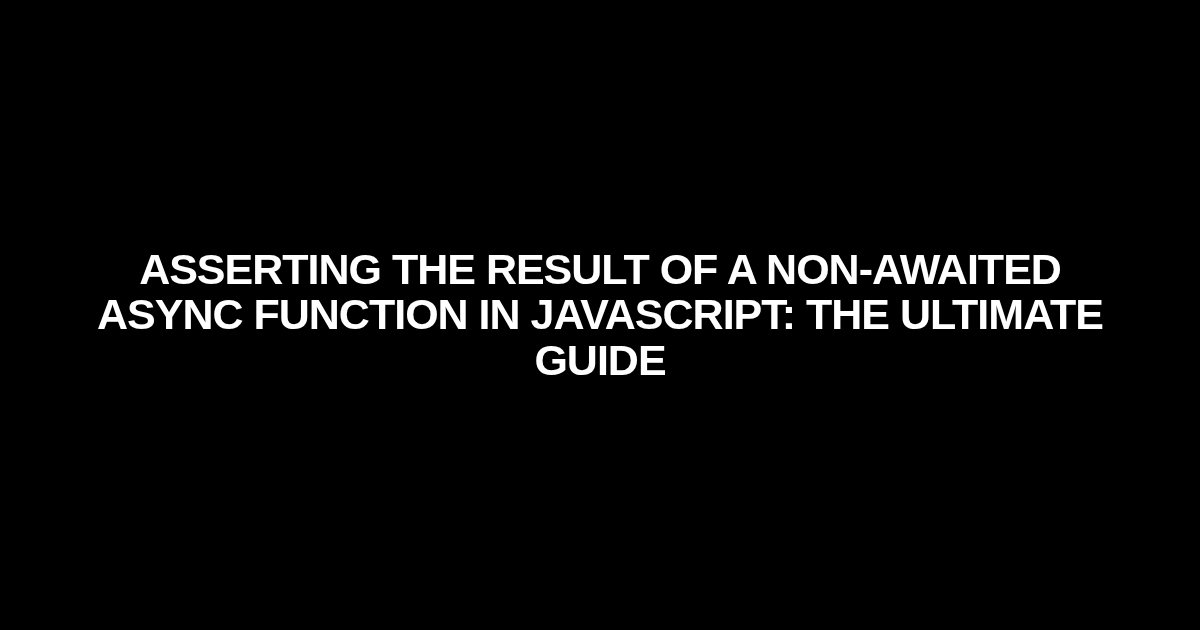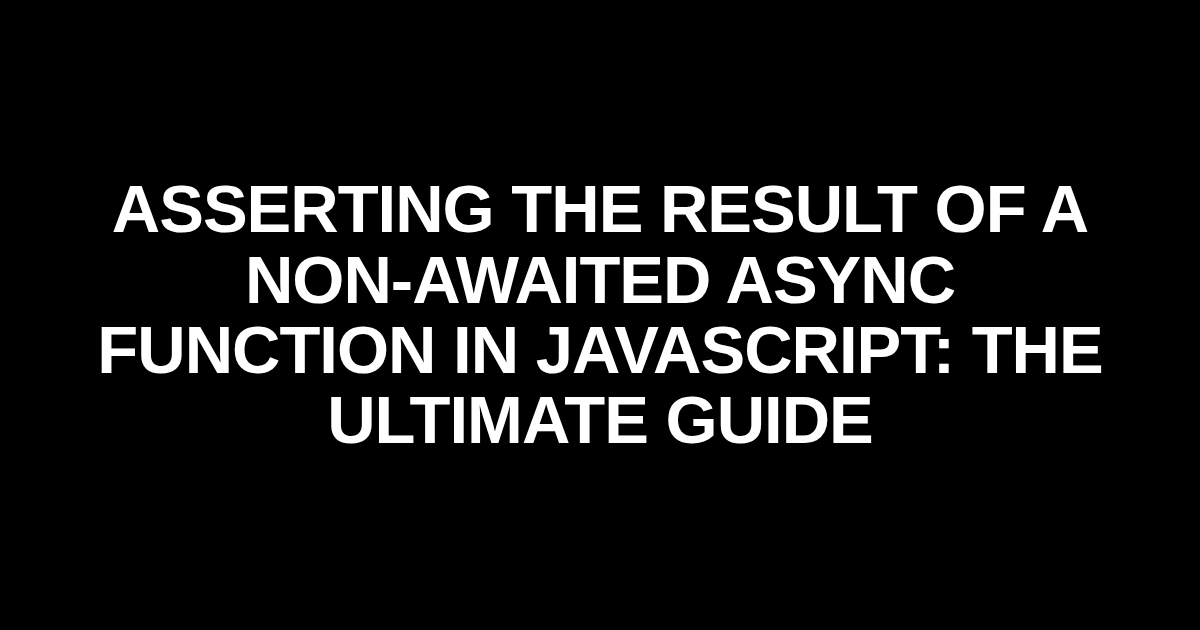--- a/index.html
+++ b/index.html
@@ -13,21 +13,21 @@
       background-color: #000000;
       display: flex;
       align-items: center;
       justify-content: center;
       overflow: hidden;
     }
     .title {
       color: #ffffff;
       font-family: 'Arial Black', 'Helvetica Neue', sans-serif;
       font-weight: 900;
-      font-size: 67px;
+      font-size: 43px;
       text-align: center;
       text-transform: uppercase;
       letter-spacing: -1px;
       line-height: 1.05;
       padding: 0 70px;
       font-stretch: condensed;
     }
   </style>
 </head>
 <body>

